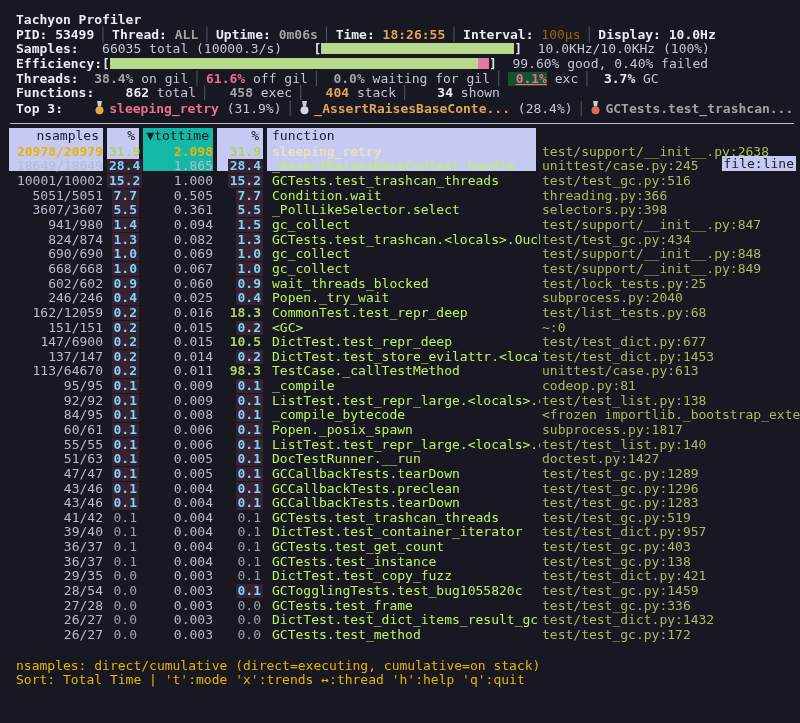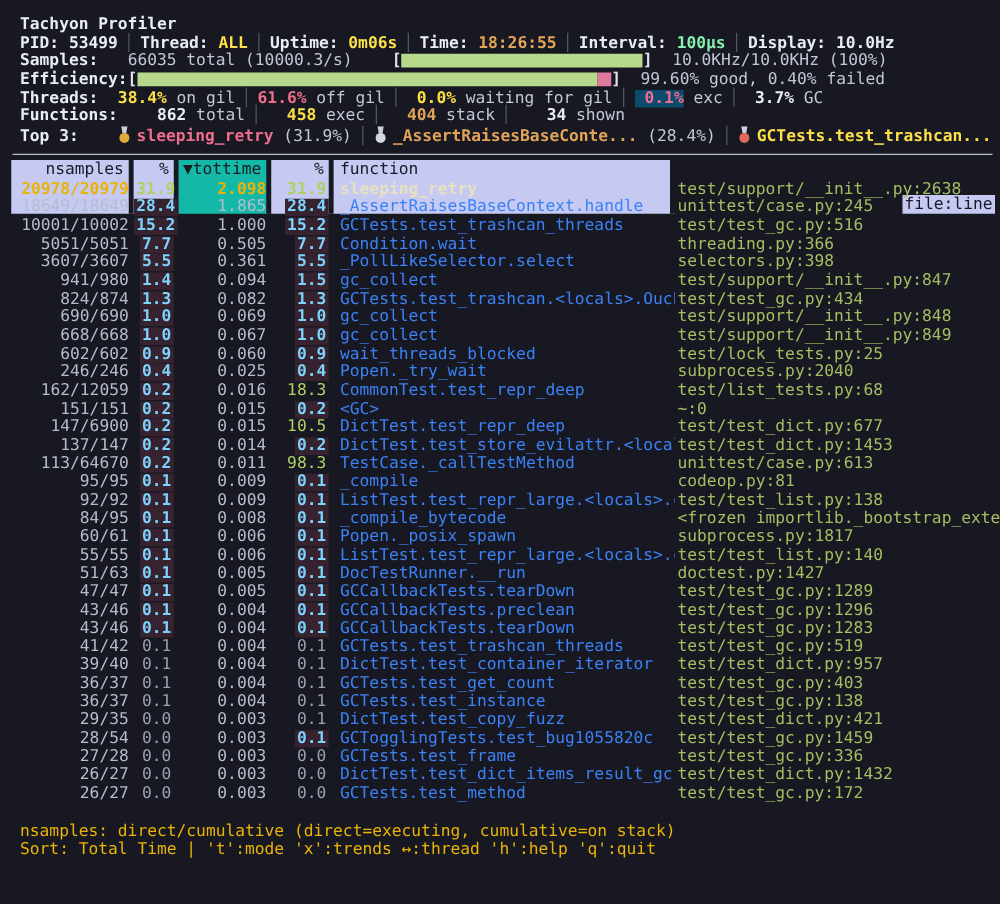--- a/index.html
+++ b/index.html
@@ -8,25 +8,25 @@
     background:#171821;
     font-family:"DejaVu Sans Mono","Liberation Mono",monospace;
     font-size:13px;color:#c2c7d5;
   }
   .screen{position:relative;padding:13px 0 0 16px;}
   .line{height:14.7px;line-height:14.7px;white-space:pre;}
   .title{font-weight:bold;color:#e9ecf4;}
   .lbl{font-weight:bold;color:#e9ecf4;}
   .sep{color:#4e5570;padding:0 5px;font-weight:normal;}
   .c-white{color:#e9ecf4;font-weight:bold;}
-  .c-green{color:#fde047;font-weight:bold;}
+  .c-green{color:#a3a3a3;font-weight:bold;}
   .c-orange{color:#e2a457;font-weight:bold;}
   .c-pink{color:#ef6d8d;font-weight:bold;}
-  .c-mauve{color:#86efac;font-weight:bold;}
-  .c-pink-hot{color:#ef6d8d;font-weight:bold;background:#0c4a6e;}
+  .c-mauve{color:#a16207;font-weight:normal;}
+  .c-pink-hot{color:#ef6d8d;font-weight:bold;background:#14532d;text-decoration:underline;}
   .val{display:inline-block;min-width:5ch;text-align:right;}
   .plain{color:#c2c7d5;text-align:center;}
   
   .bracket{color:#dfe2ea;font-weight:bold;}
   .bar{display:inline-block;height:11px;vertical-align:-1px;background:#20212c;}
   .bar i{display:inline-block;height:100%;vertical-align:top;}
   .fill-good{background:#b7d98c;}
   .fill-bad{background:#e2799f;}
   .samples-bar{width:193px;}
   .eff-bar{width:379px;}
@@ -39,26 +39,26 @@
   .th{font-weight:normal;color:#191a24;text-align:right;padding-right:4px;
       background:#c6caf2;border-right:4px solid #171821;}
   .th.sort{background:#14b8a6;}
   .th.left{text-align:left;padding-left:5px;}
   .th.inline{background:none;border:none;padding-left:2px;margin-top:28px;}
   .th.inline span{background:#c6caf2;padding:0 2px;}
   .tr{height:14.65px;line-height:14.65px;white-space:pre;}
   .td{overflow:hidden;}
   .ns,.tot{color:#b6bccf;text-align:right;padding-right:4px;}
   .pc{text-align:right;padding-right:4px;}
-  .fn{color:#3b82f6;padding-left:5px;}
+  .fn{color:#bef264;padding-left:5px;}
   .fl{color:#a6bd62;padding-left:2px;}
   .num{padding:0 2px;}
   .v-g{color:#b0d164;font-weight:bold;}
   .v-p{color:#7dd3fc;font-weight:bold;background:#372230;}
-  .v-hg{color:#b0d164;font-weight:normal;}
+  .v-hg{color:#b0d164;font-weight:bold;}
   .v-d{color:#9ba1b5;}
   .tr.top .ns,.tr.top .tot{color:#eab308;font-weight:bold;}
   .tr.top .fn{color:#e8e0c0;font-weight:bold;}
   
   .footer{margin-top:16px;color:#eab308;}
   .medal{display:inline-block;vertical-align:-2px;margin-right:4px;}
 </style>
 </head>
 <body>
 

